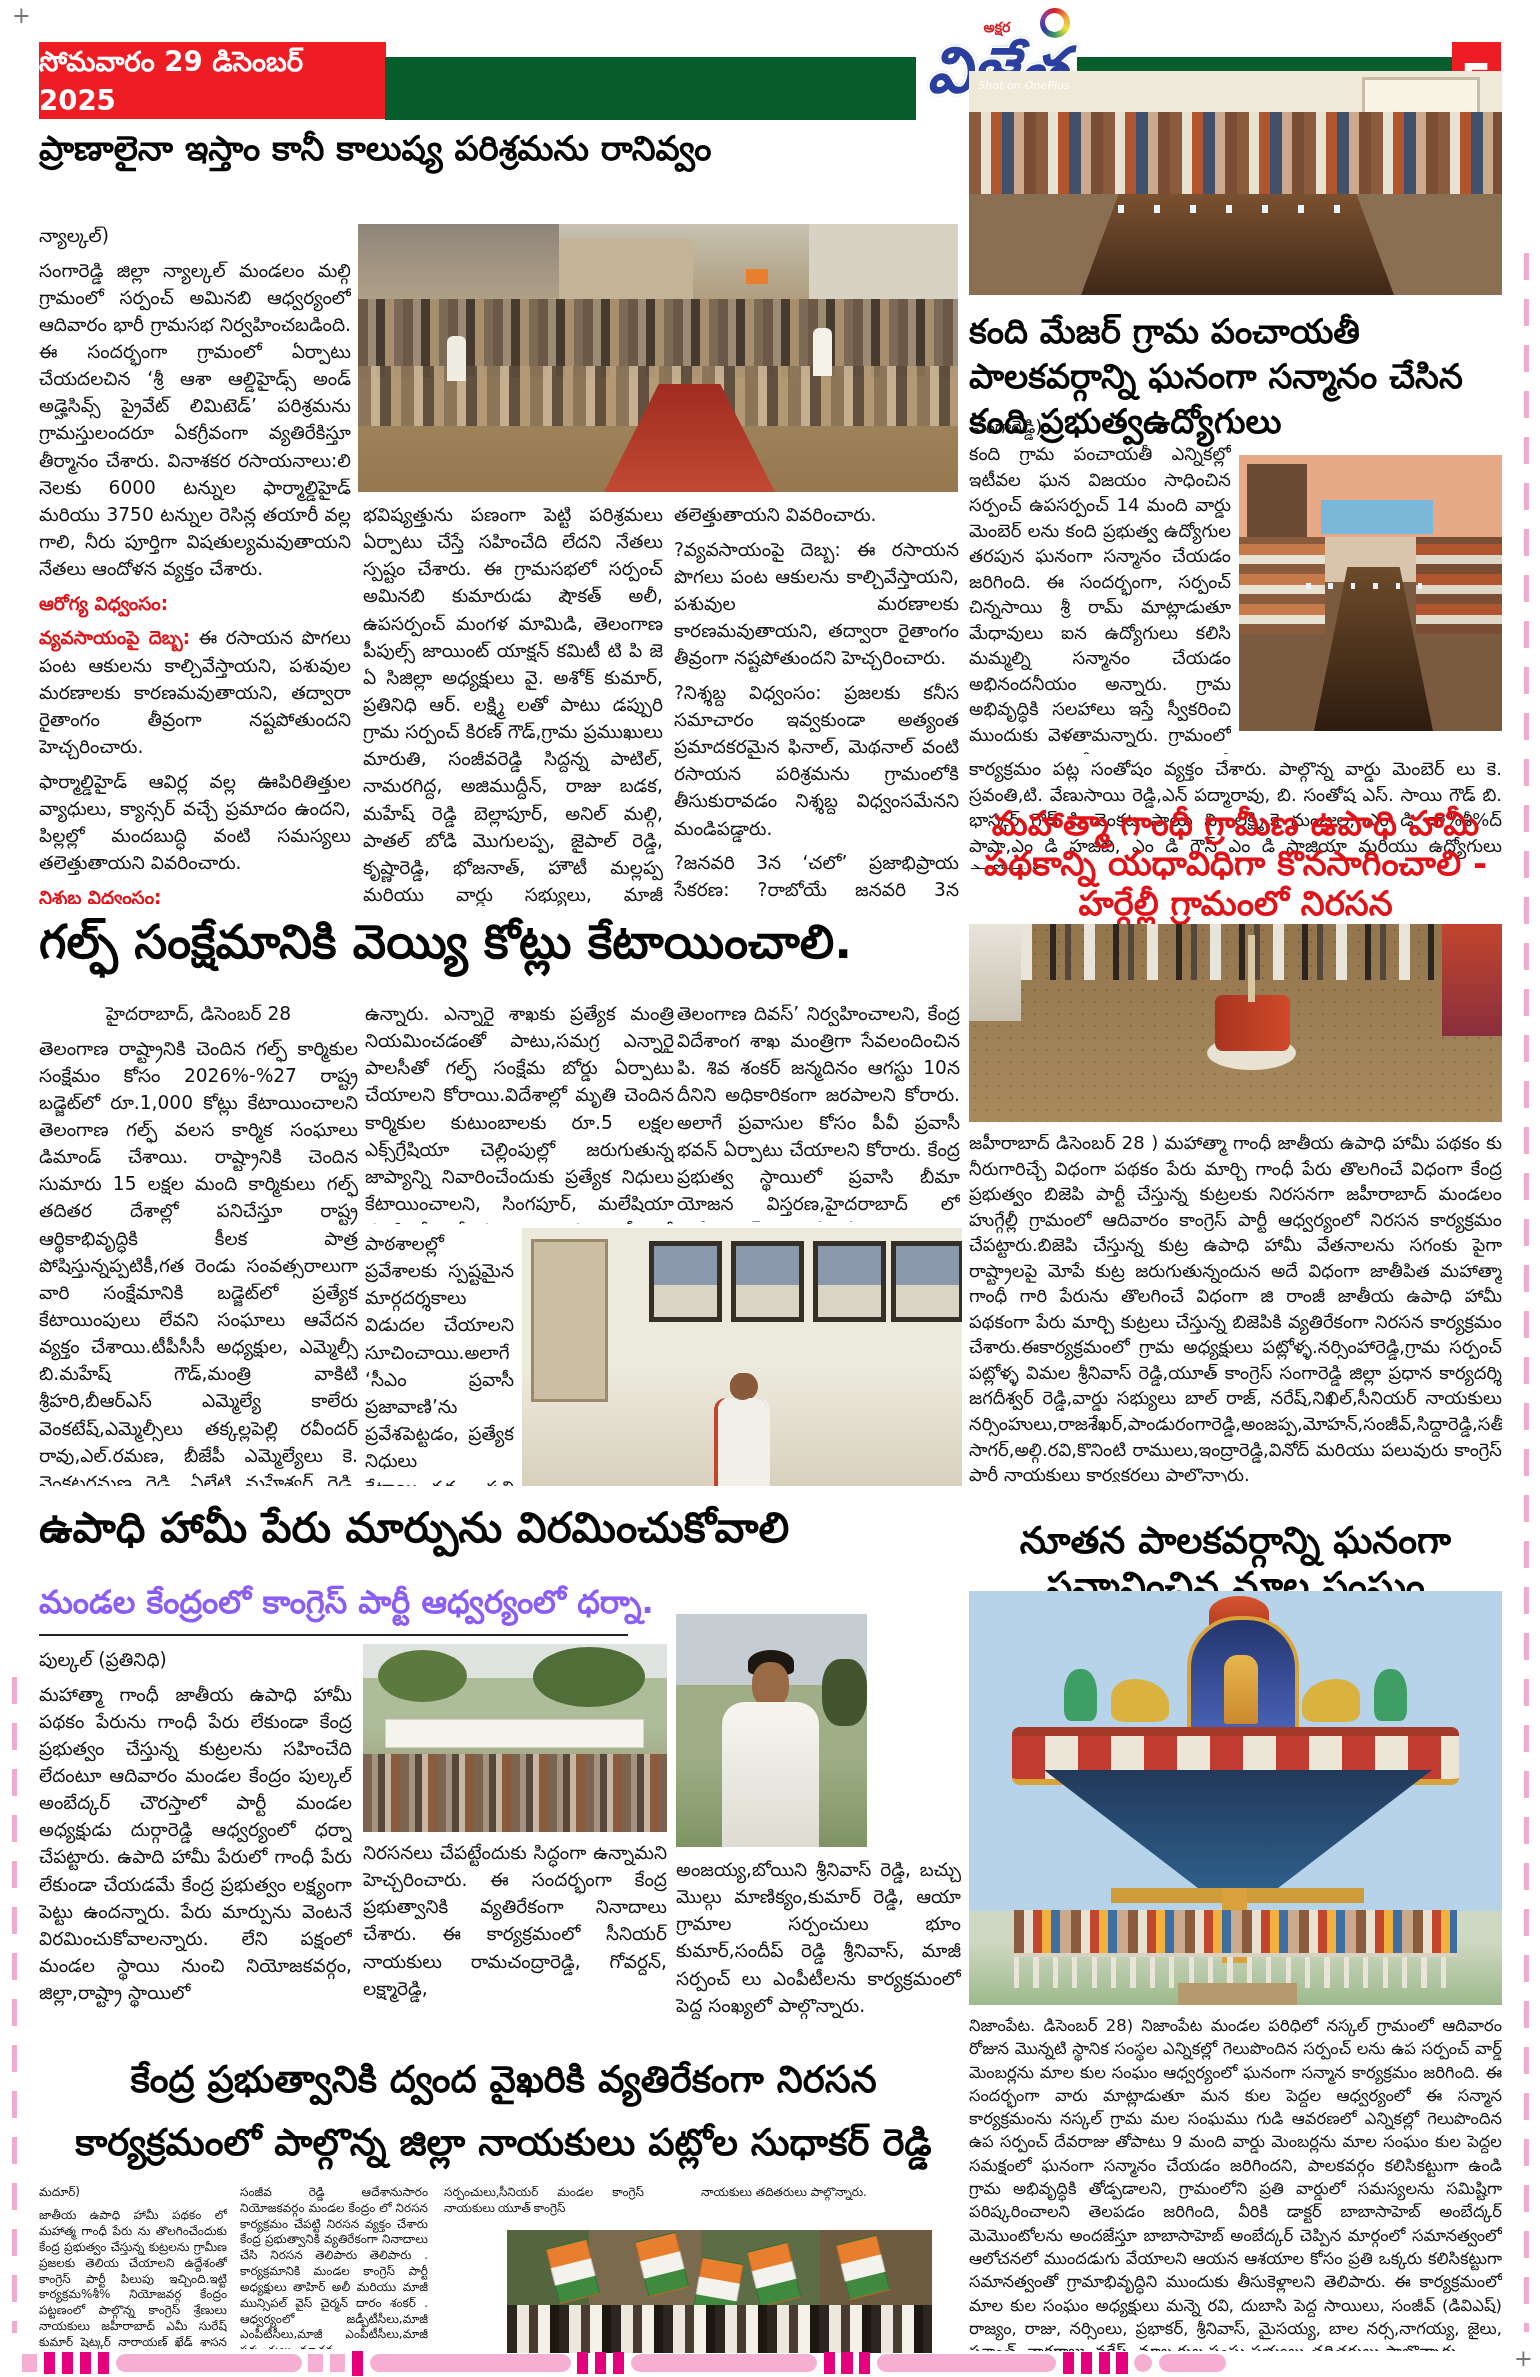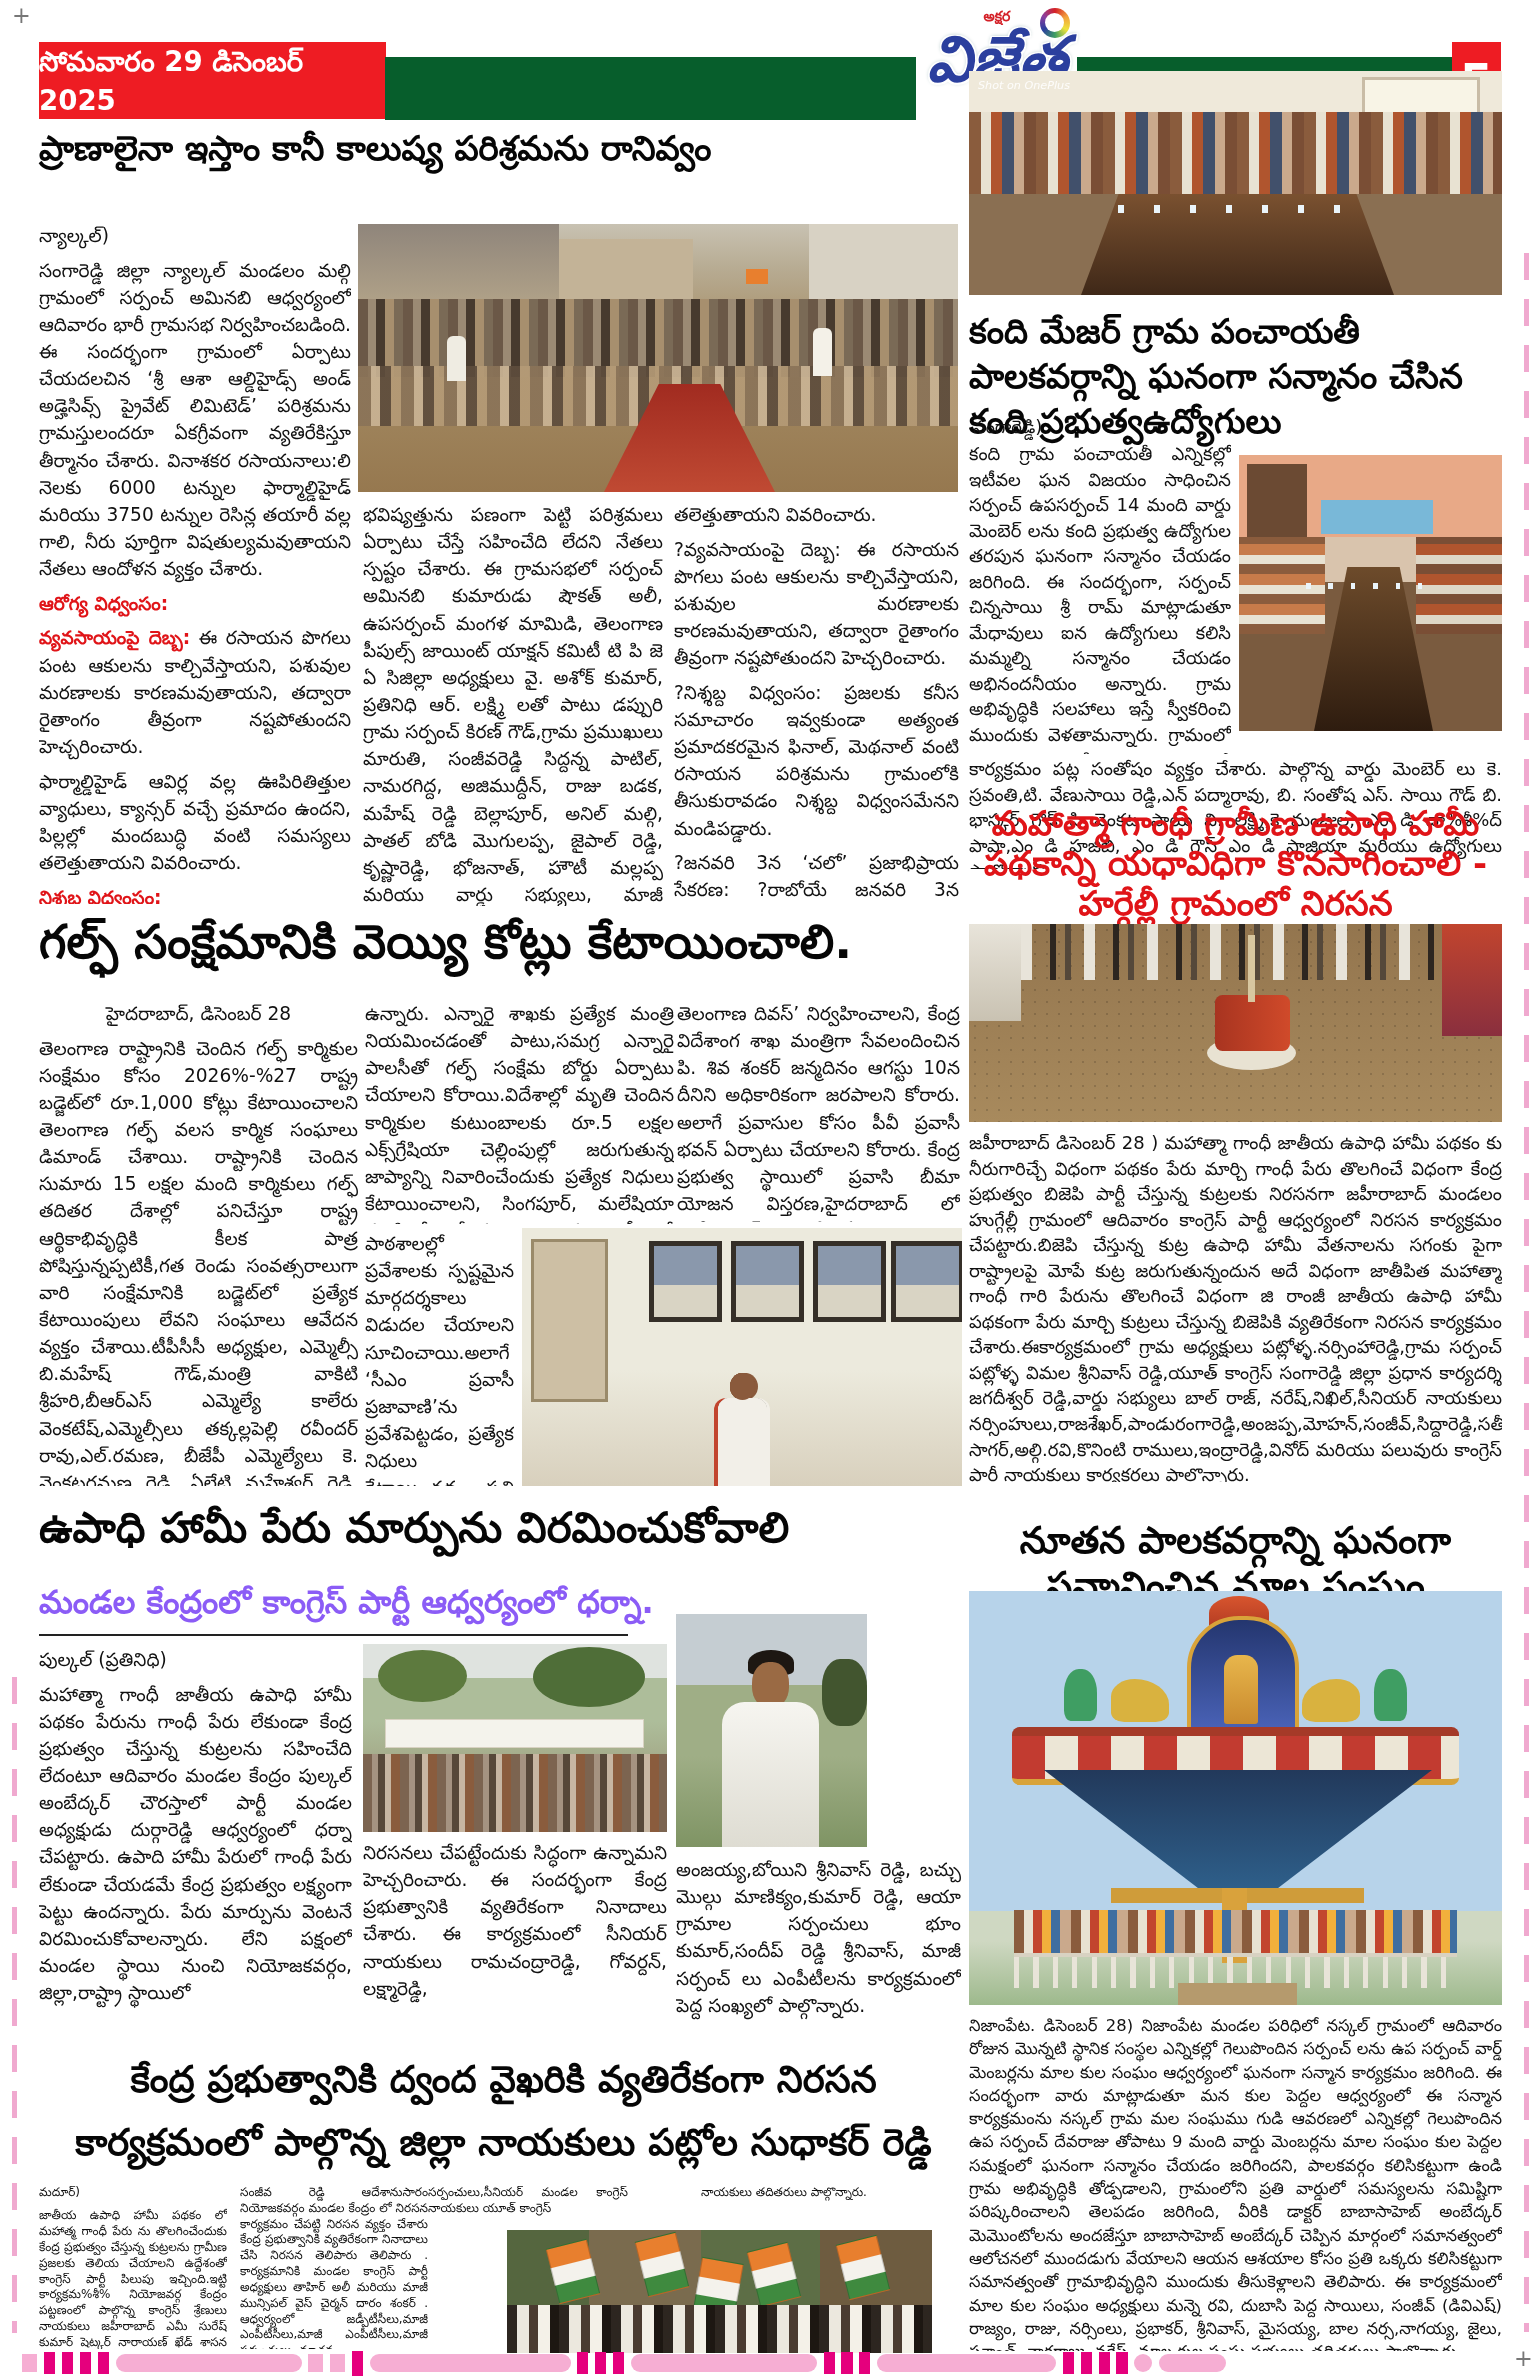--- a/index.html
+++ b/index.html
@@ -6,21 +6,21 @@
   #page{position:relative;width:1541px;height:2377px;background:#ffffff;overflow:hidden;
         font-family:"DejaVu Sans","Liberation Sans",sans-serif;color:#111;}
   .abs{position:absolute;}
   
   .hdr-date{position:absolute;left:39px;top:42px;width:347px;height:77px;background:#ee1c23;
             color:#fff;font-weight:bold;font-size:27.6px;display:flex;align-items:center;justify-content:center;}
   .gbar{position:absolute;top:57px;height:63px;background:#075e2c;}
   .g1{left:385px;width:531px;}
   .g2{left:1077px;width:375px;}
   .logo-box{position:absolute;left:917px;top:4.5px;width:160px;height:122px;background:#fff;text-align:center;}
-  .logo-pre{color:#d42027;font-size:14px;font-weight:bold;margin-top:3px;}
+  .logo-pre{color:#d42027;font-size:14px;font-weight:bold;margin-top:14px;}
   .logo-name{color:#2b3f9e;font-size:63px;font-weight:800;line-height:1.0;font-style:italic;
              text-shadow:-1.5px -1.5px 0 #fff,1.5px -1.5px 0 #fff,-1.5px 1.5px 0 #fff,1.5px 1.5px 0 #fff,0 0 4.5px #8aa;}
   .logo-peacock{position:absolute;right:7.5px;top:3px;width:30px;height:30px;border-radius:50%;
              background:conic-gradient(#d42027,#f2a03c,#efe23c,#3f9e63,#2b3f9e,#8a3fa0,#d42027);}
   .logo-peacock::after{content:"";position:absolute;left:5.2px;top:5.2px;width:19.4px;height:19.4px;border-radius:50%;background:#fff;}
   .page-num{position:absolute;left:1452px;top:42px;width:49px;height:77px;background:#ee1c23;color:#fff;
             font-size:48px;font-weight:800;display:flex;align-items:center;justify-content:center;}
   
   .hl{font-weight:800;color:#060606;margin:0;}
   .h-a1{left:39px;top:131px;width:922px;font-size:34px;line-height:1.05;}
@@ -51,21 +51,21 @@
   .c-kba{left:969px;top:441px;width:262px;height:313px;}
   .c-kbb{left:969px;top:756px;width:533px;height:113px;}
   .c-kdl{left:973px;top:414px;width:224px;}
   .c-hug{left:969px;top:1130px;width:533px;height:352px;}
   .c-niz{left:969px;top:2014px;width:533px;height:337px;}
   .c-uc1{left:39px;top:1646px;width:313px;height:408px;}
   .c-uc2{left:363px;top:1839px;width:304px;height:215px;}
   .c-uc3{left:676px;top:1856px;width:285px;height:195px;}
   .c-dc1{left:39px;top:2185px;width:188px;height:164px;}
   .c-dc2{left:240px;top:2185px;width:188px;height:164px;}
-  .c-dc3{left:428px;top:2185px;width:200px;height:43px;}
+  .c-dc3{left:444px;top:2185px;width:200px;height:43px;font-family:Liberation Serif, serif;}
   .c-dc4{left:701px;top:2185px;width:246px;height:22.4px;}
   
   .photo{position:absolute;overflow:hidden;}
   .photo div{position:absolute;}
   .p-grama{left:358px;top:224px;width:600px;height:268px;
      background:linear-gradient(180deg,#c8c2b2 0,#b7ab92 45px,#a78f68 112px,#96784f 268px);}
   .pg-bldg{left:0;top:0;width:201px;height:86px;background:linear-gradient(180deg,#8f857b,#b3a489);}
   .pg-bldg2{left:201px;top:15px;width:134px;height:71px;background:#c3b397;}
   .pg-tent{right:0;top:0;width:149px;height:75px;background:#d8d2c4;}
   .pg-crowd1{left:0;top:75px;right:0;height:78px;background:repeating-linear-gradient(90deg,#6b5847 0 10.4px,#9b8a74 10.4px 18px,#473a2e 18px 27px,#a78f6e 27px 36px,#7a6a56 36px 45px);}

